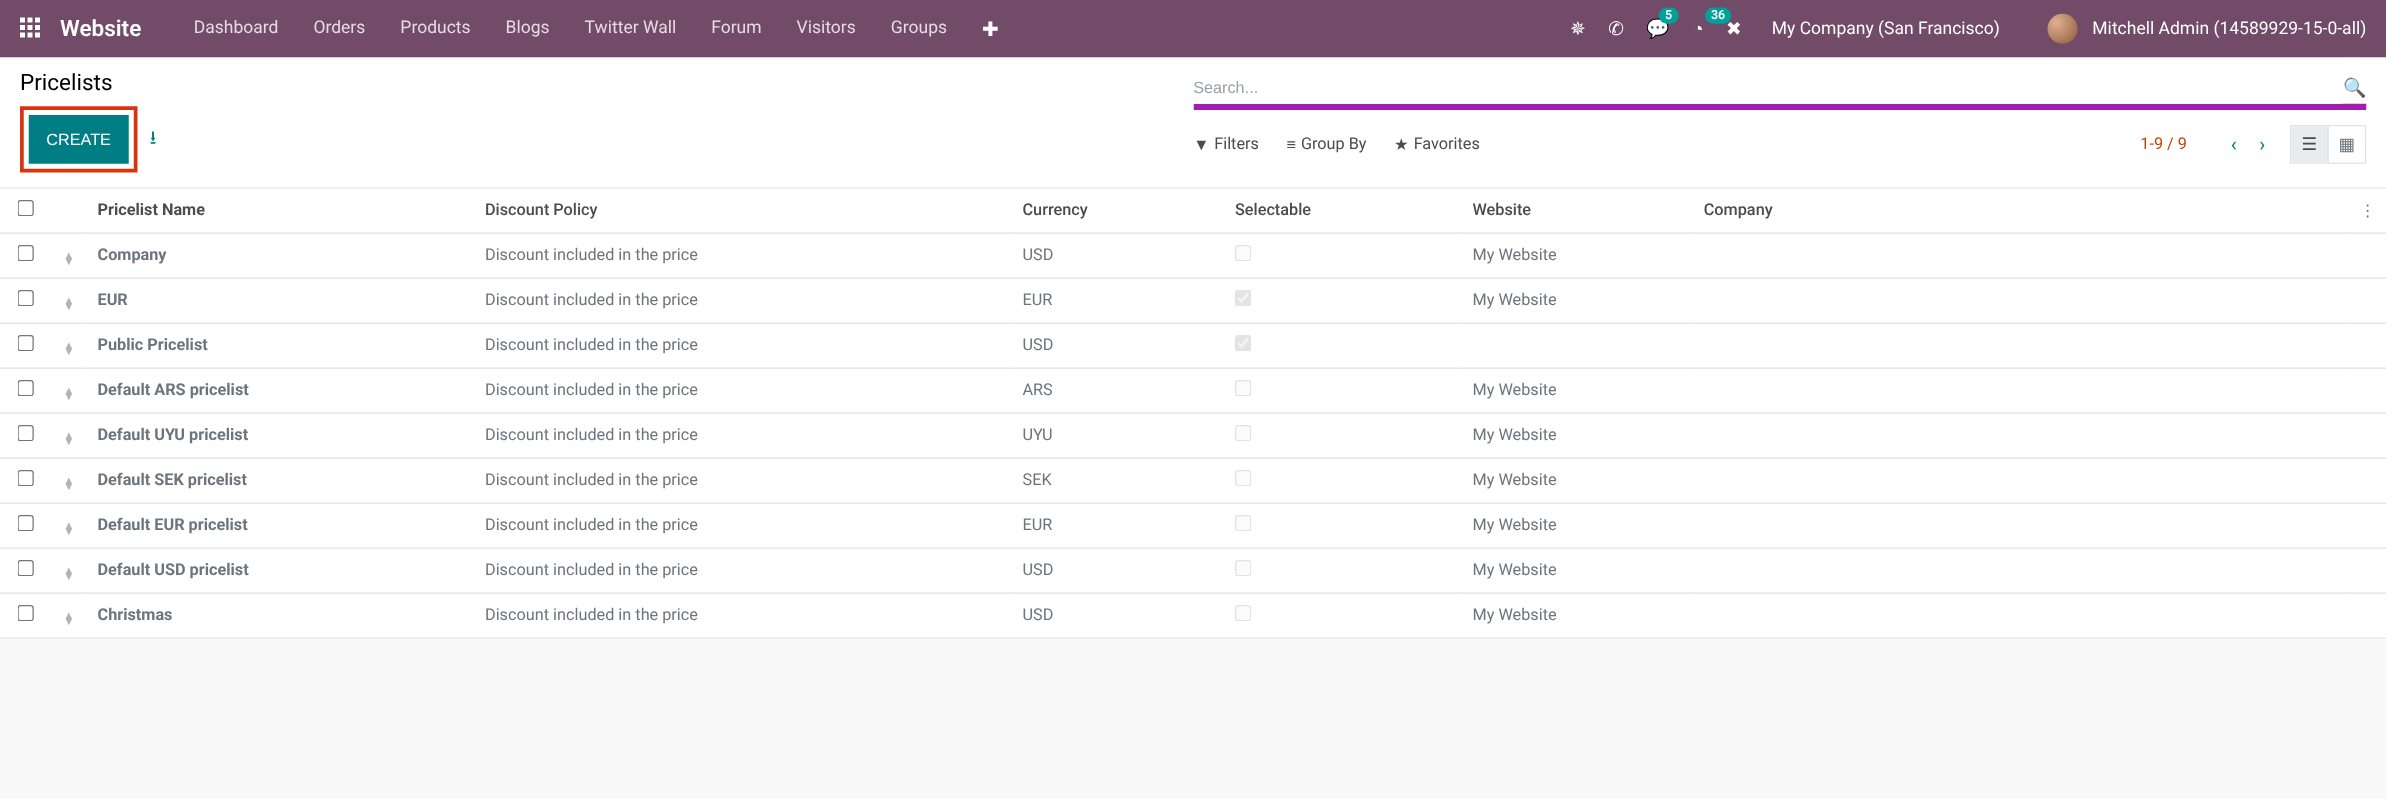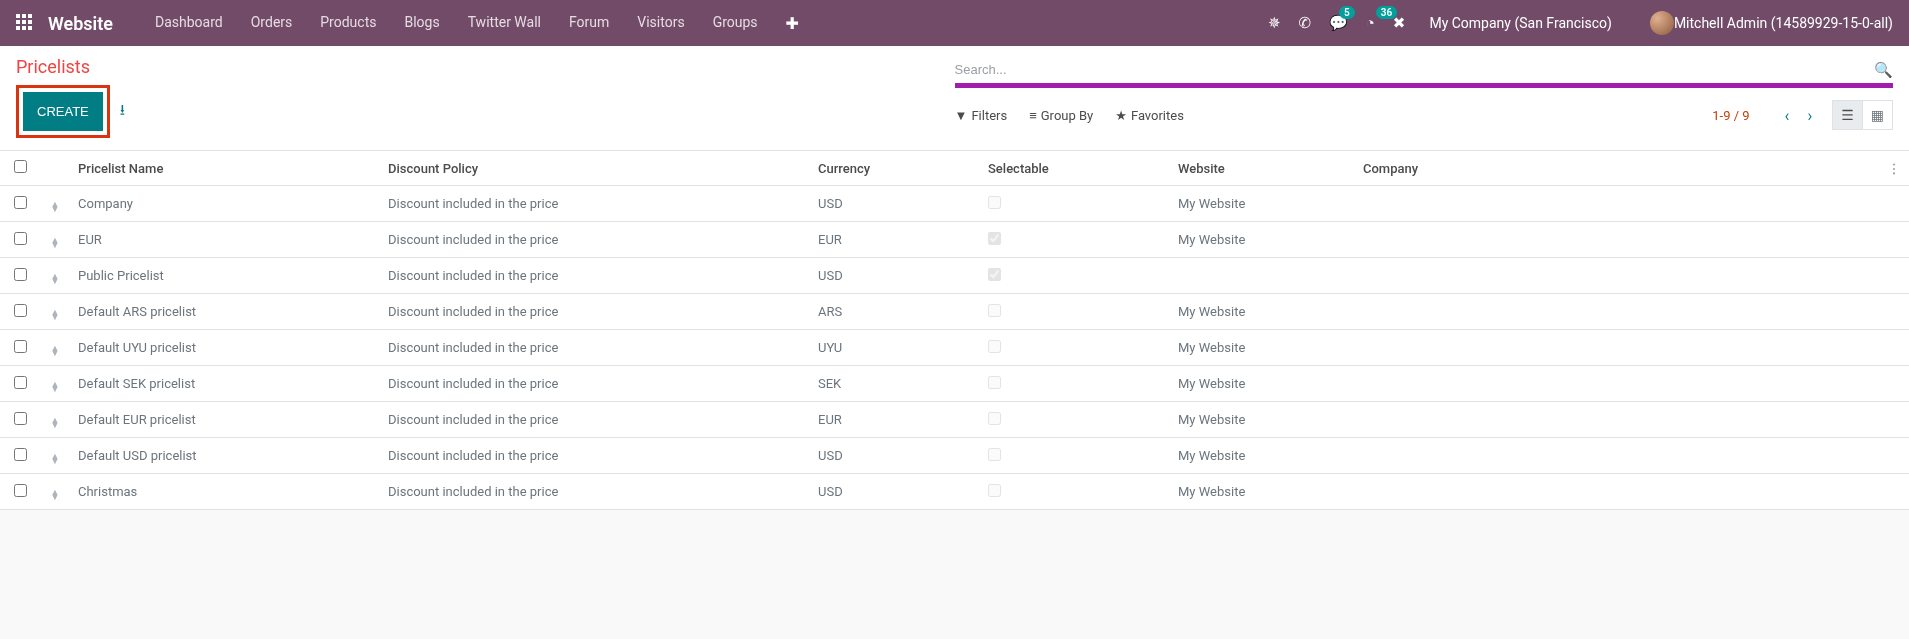--- a/index.html
+++ b/index.html
@@ -11,28 +11,28 @@
 .topnav .apps-icon span { background: #fff; width: 4px; height: 4px; }
 .topnav .brand { font-size: 18px; font-weight: 600; margin-right: 28px; }
 .topnav .navmenu { display: flex; gap: 0; }
 .topnav .navitem { padding: 0 14px; font-size: 14px; cursor: pointer; color: #e7dbe3; }
 .topnav .plus-icon { font-size: 16px; padding: 0 14px; cursor: pointer; }
 .topnav .spacer { flex: 1; }
 .topnav .righticons { display: flex; align-items: center; gap: 18px; }
 .topnav .iconbtn { cursor: pointer; position: relative; font-size: 15px; }
 .topnav .badge { position: absolute; top: -8px; left: 10px; background: #00a09d; color: #fff; font-size: 10px; border-radius: 8px; padding: 1px 5px; font-weight: 600; }
 .topnav .company { font-size: 14px; margin-left: 6px; cursor: pointer; }
-.topnav .user { display: flex; align-items: center; gap: 0; margin-left: 20px; cursor: pointer; font-size: 14px; }
+.topnav .user { display: flex; align-items: center; gap: 12px; margin-left: 20px; cursor: pointer; font-size: 14px; }
 .topnav .avatar { width: 24px; height: 24px; border-radius: 50%; background: radial-gradient(circle at 30% 30%, #e0b090, #8b5a3c); }
 
 
 .ctrl { background: #fff; padding: 10px 16px 12px 16px; display: flex; align-items: flex-start; border-bottom: 1px solid #dee2e6; }
 .ctrl-left { flex: 0 0 50%; }
 .ctrl-right { flex: 1; }
-.breadcrumb-title { font-size: 18px; color: #ef4444; margin-bottom: 8px; }
+.breadcrumb-title { font-size: 18px; color: #000000; margin-bottom: 8px; }
 .btnrow { display: flex; align-items: center; gap: 10px; }
 .create-wrap { border: 3px solid #d9340f; padding: 4px; display: inline-block; }
 .btn-create { background: #017e84; color: #fff; border: none; padding: 12px 14px; font-size: 13px; font-weight: 500; cursor: pointer; text-transform: uppercase; }
 .import-icon { color: #017e84; cursor: pointer; font-size: 15px; }
 
 .searchwrap { border-bottom: 5px solid #a21caf; margin-bottom: 12px; display: flex; align-items: center; }
 .searchinput { border: none; outline: none; flex: 1; padding: 6px 0; font-size: 13px; }
 .searchinput::placeholder { color: #9aa0a6; }
 .searchglass { color: #6c757d; cursor: pointer; font-size: 15px; }
 
@@ -48,21 +48,21 @@
 .viewbtn.active { background: #e9ecef; color: #4c4c4c; }
 
 
 .tablewrap { background: #fff; }
 table { width: 100%; border-collapse: collapse; }
 th, td { text-align: left; padding: 9px 8px; border-bottom: 1px solid #dee2e6; }
 th { font-weight: 500; color: #4c4c4c; font-size: 13px; }
 td { color: #6c757d; font-size: 13px; }
 .col-check { width: 40px; text-align: center; }
 .col-handle { width: 30px; text-align: center; color: #aeb4bb; cursor: grab; }
-.col-name { width: 310px; }
+.col-name { width: 310px; font-weight: bold; }
 .col-policy { width: 430px; }
 .col-cur { width: 170px; margin-left: 40px; }
 .col-sel { width: 190px; text-align: left; }
 .col-web { width: 185px; }
 .col-comp { }
 .col-menu { width: 30px; text-align: center; color: #6c757d; cursor: pointer; }
 input[type=checkbox] { cursor: pointer; }
 input[type=checkbox][disabled] { opacity: .6; cursor: default; }
 .sort-handle { display: inline-flex; flex-direction: column; line-height: 5px; font-size: 9px; }
 </style>

